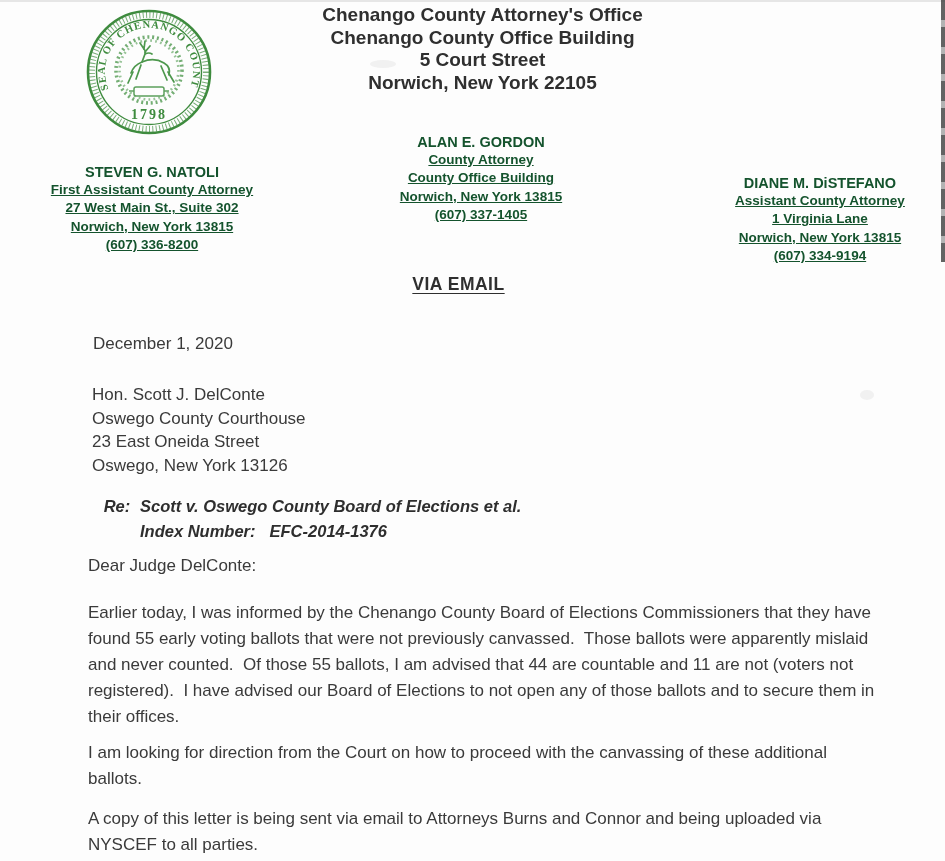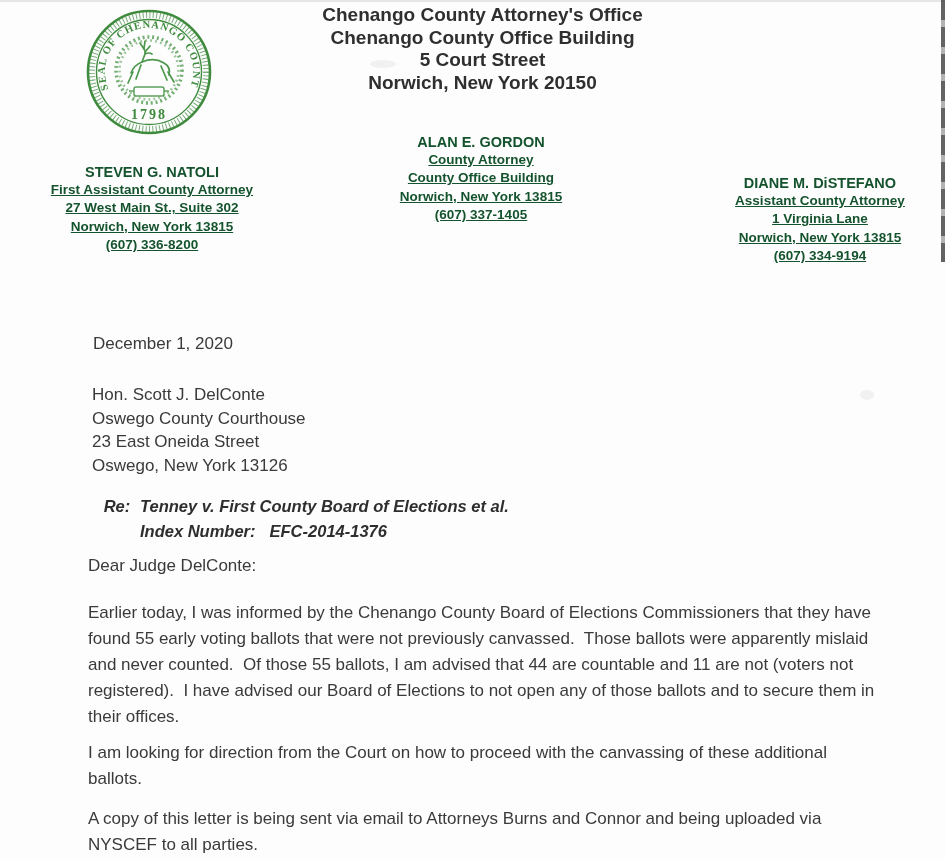--- a/index.html
+++ b/index.html
@@ -97,21 +97,21 @@
       <g stroke="#5ca05c" stroke-width="1.5" fill="none">
         <rect x="50" y="81" width="30" height="9" rx="2"></rect>
         <path d="M50,85 h-5 M80,85 h5"></path>
       </g>
     </svg>
   </div>
 
   <div class="office-head">Chenango County Attorney's Office
 Chenango County Office Building
 5 Court Street
-Norwich, New York 20150</div>
+Norwich, New York 22105</div>
 
   <div class="att-block att-natoli">
     <div class="att-name">STEVEN G. NATOLI</div>
     <div class="att-lines">First Assistant County Attorney
 27 West Main St., Suite 302
 Norwich, New York 13815
 (607) 336-8200</div>
   </div>
   <div class="att-block att-gordon">
     <div class="att-name">ALAN E. GORDON</div>
@@ -121,32 +121,35 @@
 (607) 337-1405</div>
   </div>
   <div class="att-block att-distefano">
     <div class="att-name">DIANE M. DiSTEFANO</div>
     <div class="att-lines">Assistant County Attorney
 1 Virginia Lane
 Norwich, New York 13815
 (607)  334-9194</div>
   </div>
 
+  <div class="via-email">
+    <span>VIA EMAIL</span>
+  </div>
 
   <div class="body-text date">December 1, 2020</div>
 
   <div class="body-text recipient">Hon. Scott J. DelConte
 Oswego County Courthouse
 23 East Oneida Street
 Oswego, New York 13126</div>
 
   <div class="body-text re-block">
     <div class="re-row">
       <span class="re-label">Re:</span>
-      <span>Tenney v. First County Board of Elections et al.</span>
+      <span>Scott v. Oswego County Board of Elections et al.</span>
     </div>
     <div class="re-indent">
       <span>Index Number:</span><span class="re-index-val">EFC-2014-1376</span>
     </div>
   </div>
 
   <div class="body-text salutation">Dear Judge DelConte:</div>
 
   <div class="body-text para p1">Earlier today, I was informed by the Chenango County Board of Elections Commissioners that they have
 found 55 early voting ballots that were not previously canvassed.  Those ballots were apparently mislaid

